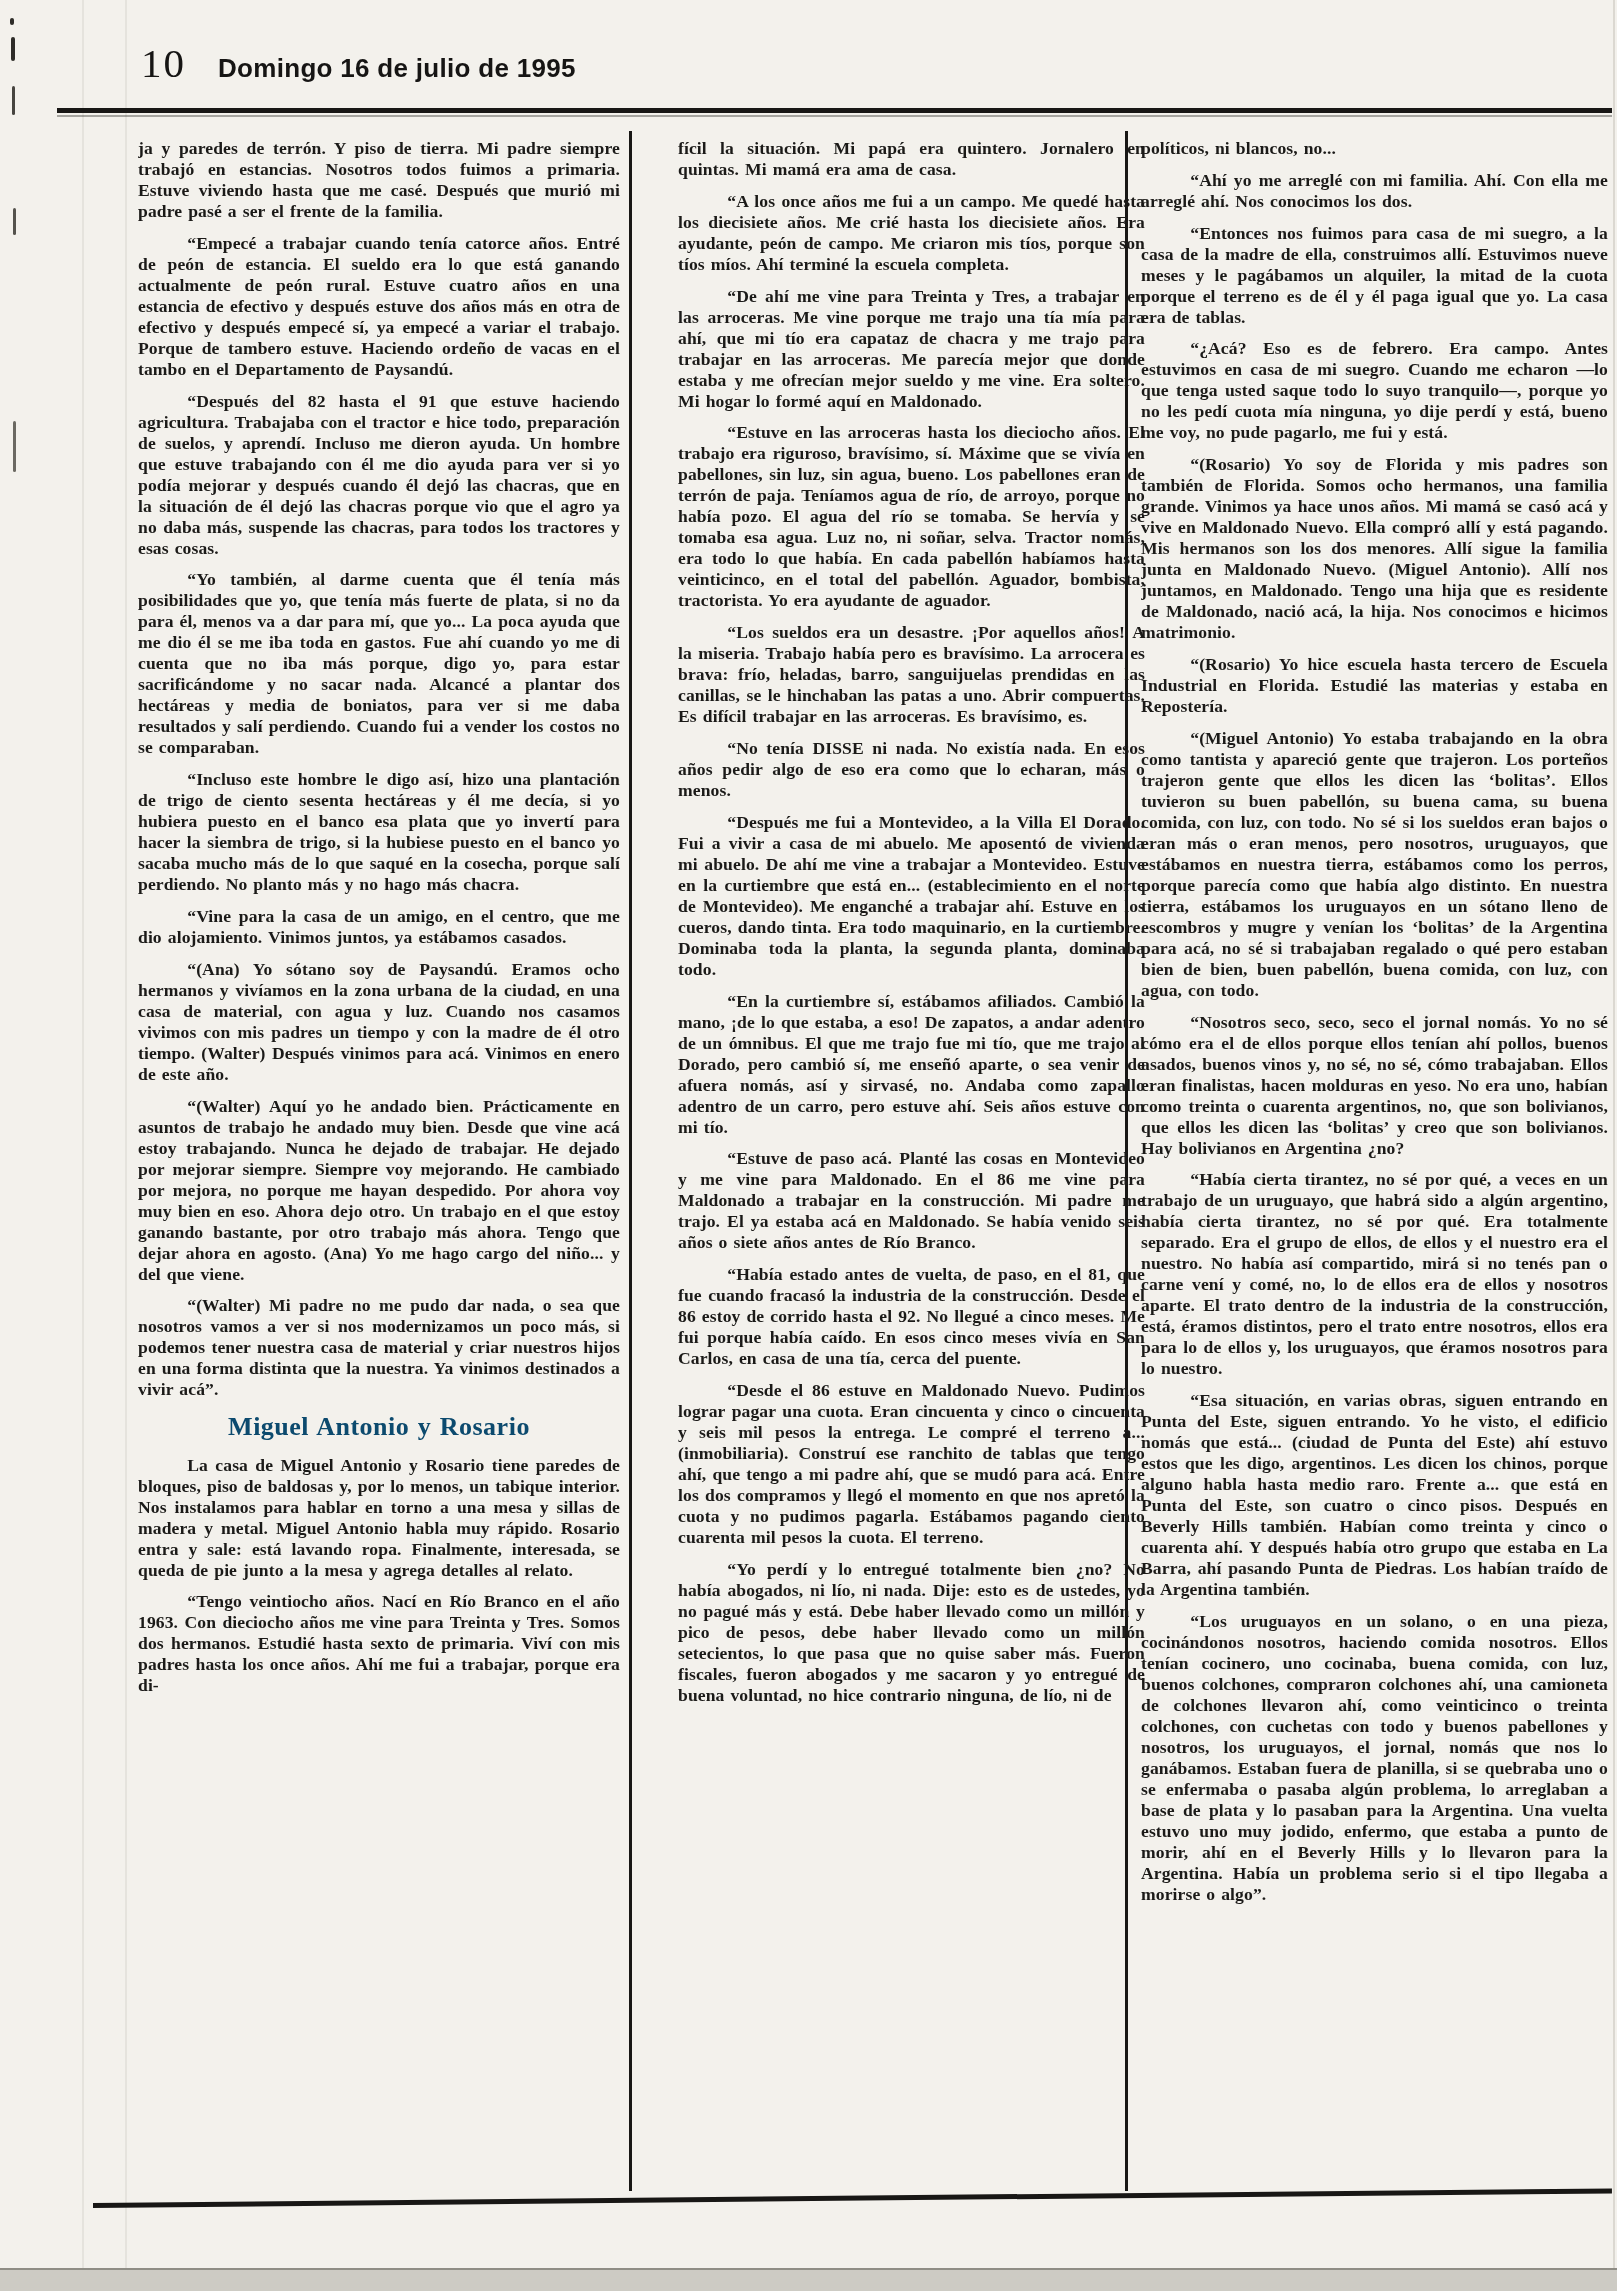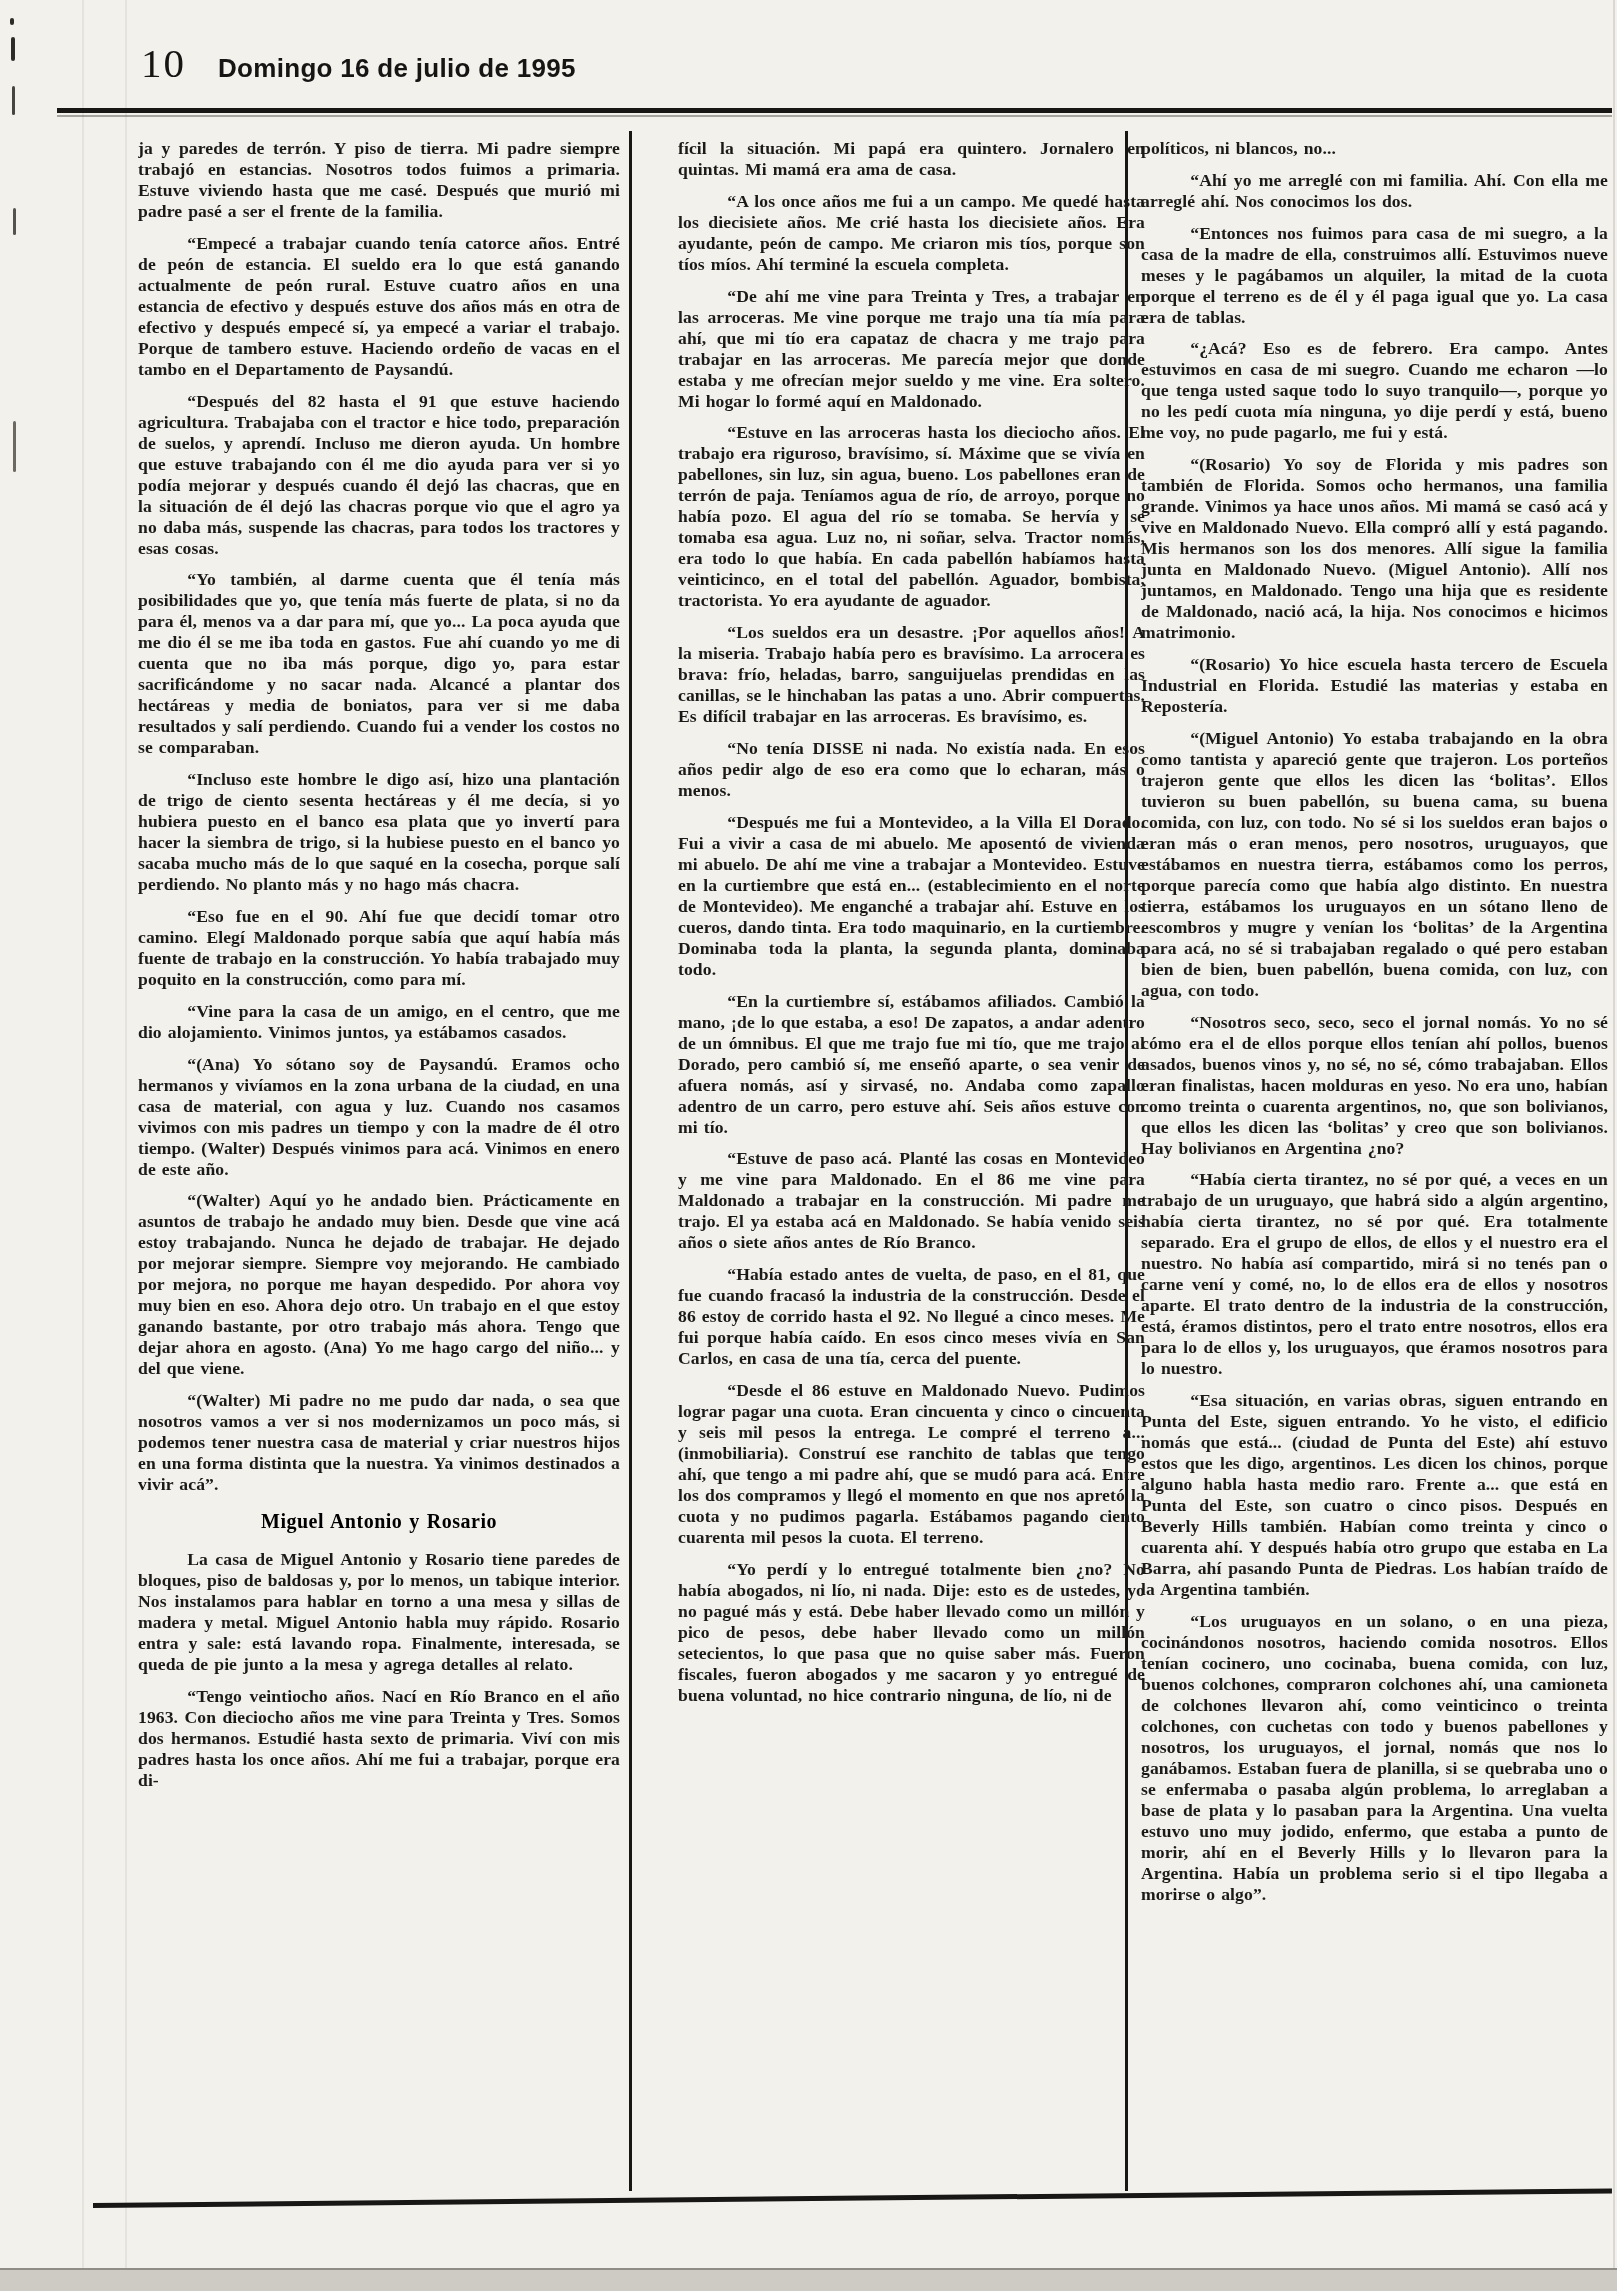--- a/index.html
+++ b/index.html
@@ -56,21 +56,21 @@
     letter-spacing:0.1px;
   }
   .col.c1{left:138px;width:482px;}
   .col.c2{left:678px;width:467px;}
   .col.c3{left:1141px;width:467px;}
 
   .para{margin:0 0 10.8px 0;text-indent:2.8em;}
   .para.noindent{text-indent:0;}
   .col-heading{
     font-family:"Liberation Serif",serif;
-    font-size:20px;font-weight:bold;color:#000000;
+    font-size:26px;font-weight:bold;color:#0c4a6e;
     text-align:center;margin:15.7px 0 17.6px 0;letter-spacing:0.5px;
     text-indent:0;
   }
 
   .rule-bottom{
     position:absolute;left:93px;top:2203px;width:1519px;height:4.9px;
     background:#181715;
     transform:rotate(-0.55deg);transform-origin:left center;
   }
   .bottom-band{
@@ -102,21 +102,20 @@
 
   <div class="vrule v1"></div>
   <div class="vrule v2"></div>
 
   <div class="col c1">
       <p class="para noindent">ja y paredes de terrón. Y piso de tierra. Mi padre siempre trabajó en estancias. Nosotros todos fuimos a primaria. Estuve viviendo hasta que me casé. Después que murió mi padre pasé a ser el frente de la familia.</p>
       <p class="para">“Empecé a trabajar cuando tenía catorce años. Entré de peón de estancia. El sueldo era lo que está ganando actualmente de peón rural. Estuve cuatro años en una estancia de efectivo y después estuve dos años más en otra de efectivo y después empecé sí, ya empecé a variar el trabajo. Porque de tambero estuve. Haciendo ordeño de vacas en el tambo en el Departamento de Paysandú.</p>
       <p class="para">“Después del 82 hasta el 91 que estuve haciendo agricultura. Trabajaba con el tractor e hice todo, preparación de suelos, y aprendí. Incluso me dieron ayuda. Un hombre que estuve trabajando con él me dio ayuda para ver si yo podía mejorar y después cuando él dejó las chacras, que en la situación de él dejó las chacras porque vio que el agro ya no daba más, suspende las chacras, para todos los tractores y esas cosas.</p>
       <p class="para">“Yo también, al darme cuenta que él tenía más posibilidades que yo, que tenía más fuerte de plata, si no da para él, menos va a dar para mí, que yo... La poca ayuda que me dio él se me iba toda en gastos. Fue ahí cuando yo me di cuenta que no iba más porque, digo yo, para estar sacrificándome y no sacar nada. Alcancé a plantar dos hectáreas y media de boniatos, para ver si me daba resultados y salí perdiendo. Cuando fui a vender los costos no se comparaban.</p>
       <p class="para">“Incluso este hombre le digo así, hizo una plantación de trigo de ciento sesenta hectáreas y él me decía, si yo hubiera puesto en el banco esa plata que yo invertí para hacer la siembra de trigo, si la hubiese puesto en el banco yo sacaba mucho más de lo que saqué en la cosecha, porque salí perdiendo. No planto más y no hago más chacra.</p>
-      <p class="para">“Eso fue en el 90. Ahí fue que decidí tomar otro camino. Elegí Maldonado porque sabía que aquí había más fuente de trabajo en la construcción. Yo había trabajado muy poquito en la construcción, como para mí.</p>
       <p class="para">“Vine para la casa de un amigo, en el centro, que me dio alojamiento. Vinimos juntos, ya estábamos casados.</p>
       <p class="para">“(Ana) Yo sótano soy de Paysandú. Eramos ocho hermanos y vivíamos en la zona urbana de la ciudad, en una casa de material, con agua y luz. Cuando nos casamos vivimos con mis padres un tiempo y con la madre de él otro tiempo. (Walter) Después vinimos para acá. Vinimos en enero de este año.</p>
       <p class="para">“(Walter) Aquí yo he andado bien. Prácticamente en asuntos de trabajo he andado muy bien. Desde que vine acá estoy trabajando. Nunca he dejado de trabajar. He dejado por mejorar siempre. Siempre voy mejorando. He cambiado por mejora, no porque me hayan despedido. Por ahora voy muy bien en eso. Ahora dejo otro. Un trabajo en el que estoy ganando bastante, por otro trabajo más ahora. Tengo que dejar ahora en agosto. (Ana) Yo me hago cargo del niño... y del que viene.</p>
       <p class="para">“(Walter) Mi padre no me pudo dar nada, o sea que nosotros vamos a ver si nos modernizamos un poco más, si podemos tener nuestra casa de material y criar nuestros hijos en una forma distinta que la nuestra. Ya vinimos destinados a vivir acá”.</p>
       <h2 class="col-heading">Miguel Antonio y Rosario</h2>
       <p class="para">La casa de Miguel Antonio y Rosario tiene paredes de bloques, piso de baldosas y, por lo menos, un tabique interior. Nos instalamos para hablar en torno a una mesa y sillas de madera y metal. Miguel Antonio habla muy rápido. Rosario entra y sale: está lavando ropa. Finalmente, interesada, se queda de pie junto a la mesa y agrega detalles al relato.</p>
       <p class="para">“Tengo veintiocho años. Nací en Río Branco en el año 1963. Con dieciocho años me vine para Treinta y Tres. Somos dos hermanos. Estudié hasta sexto de primaria. Viví con mis padres hasta los once años. Ahí me fui a trabajar, porque era di-</p>
     </div>
   <div class="col c2">
       <p class="para noindent">fícil la situación. Mi papá era quintero. Jornalero en quintas. Mi mamá era ama de casa.</p>

